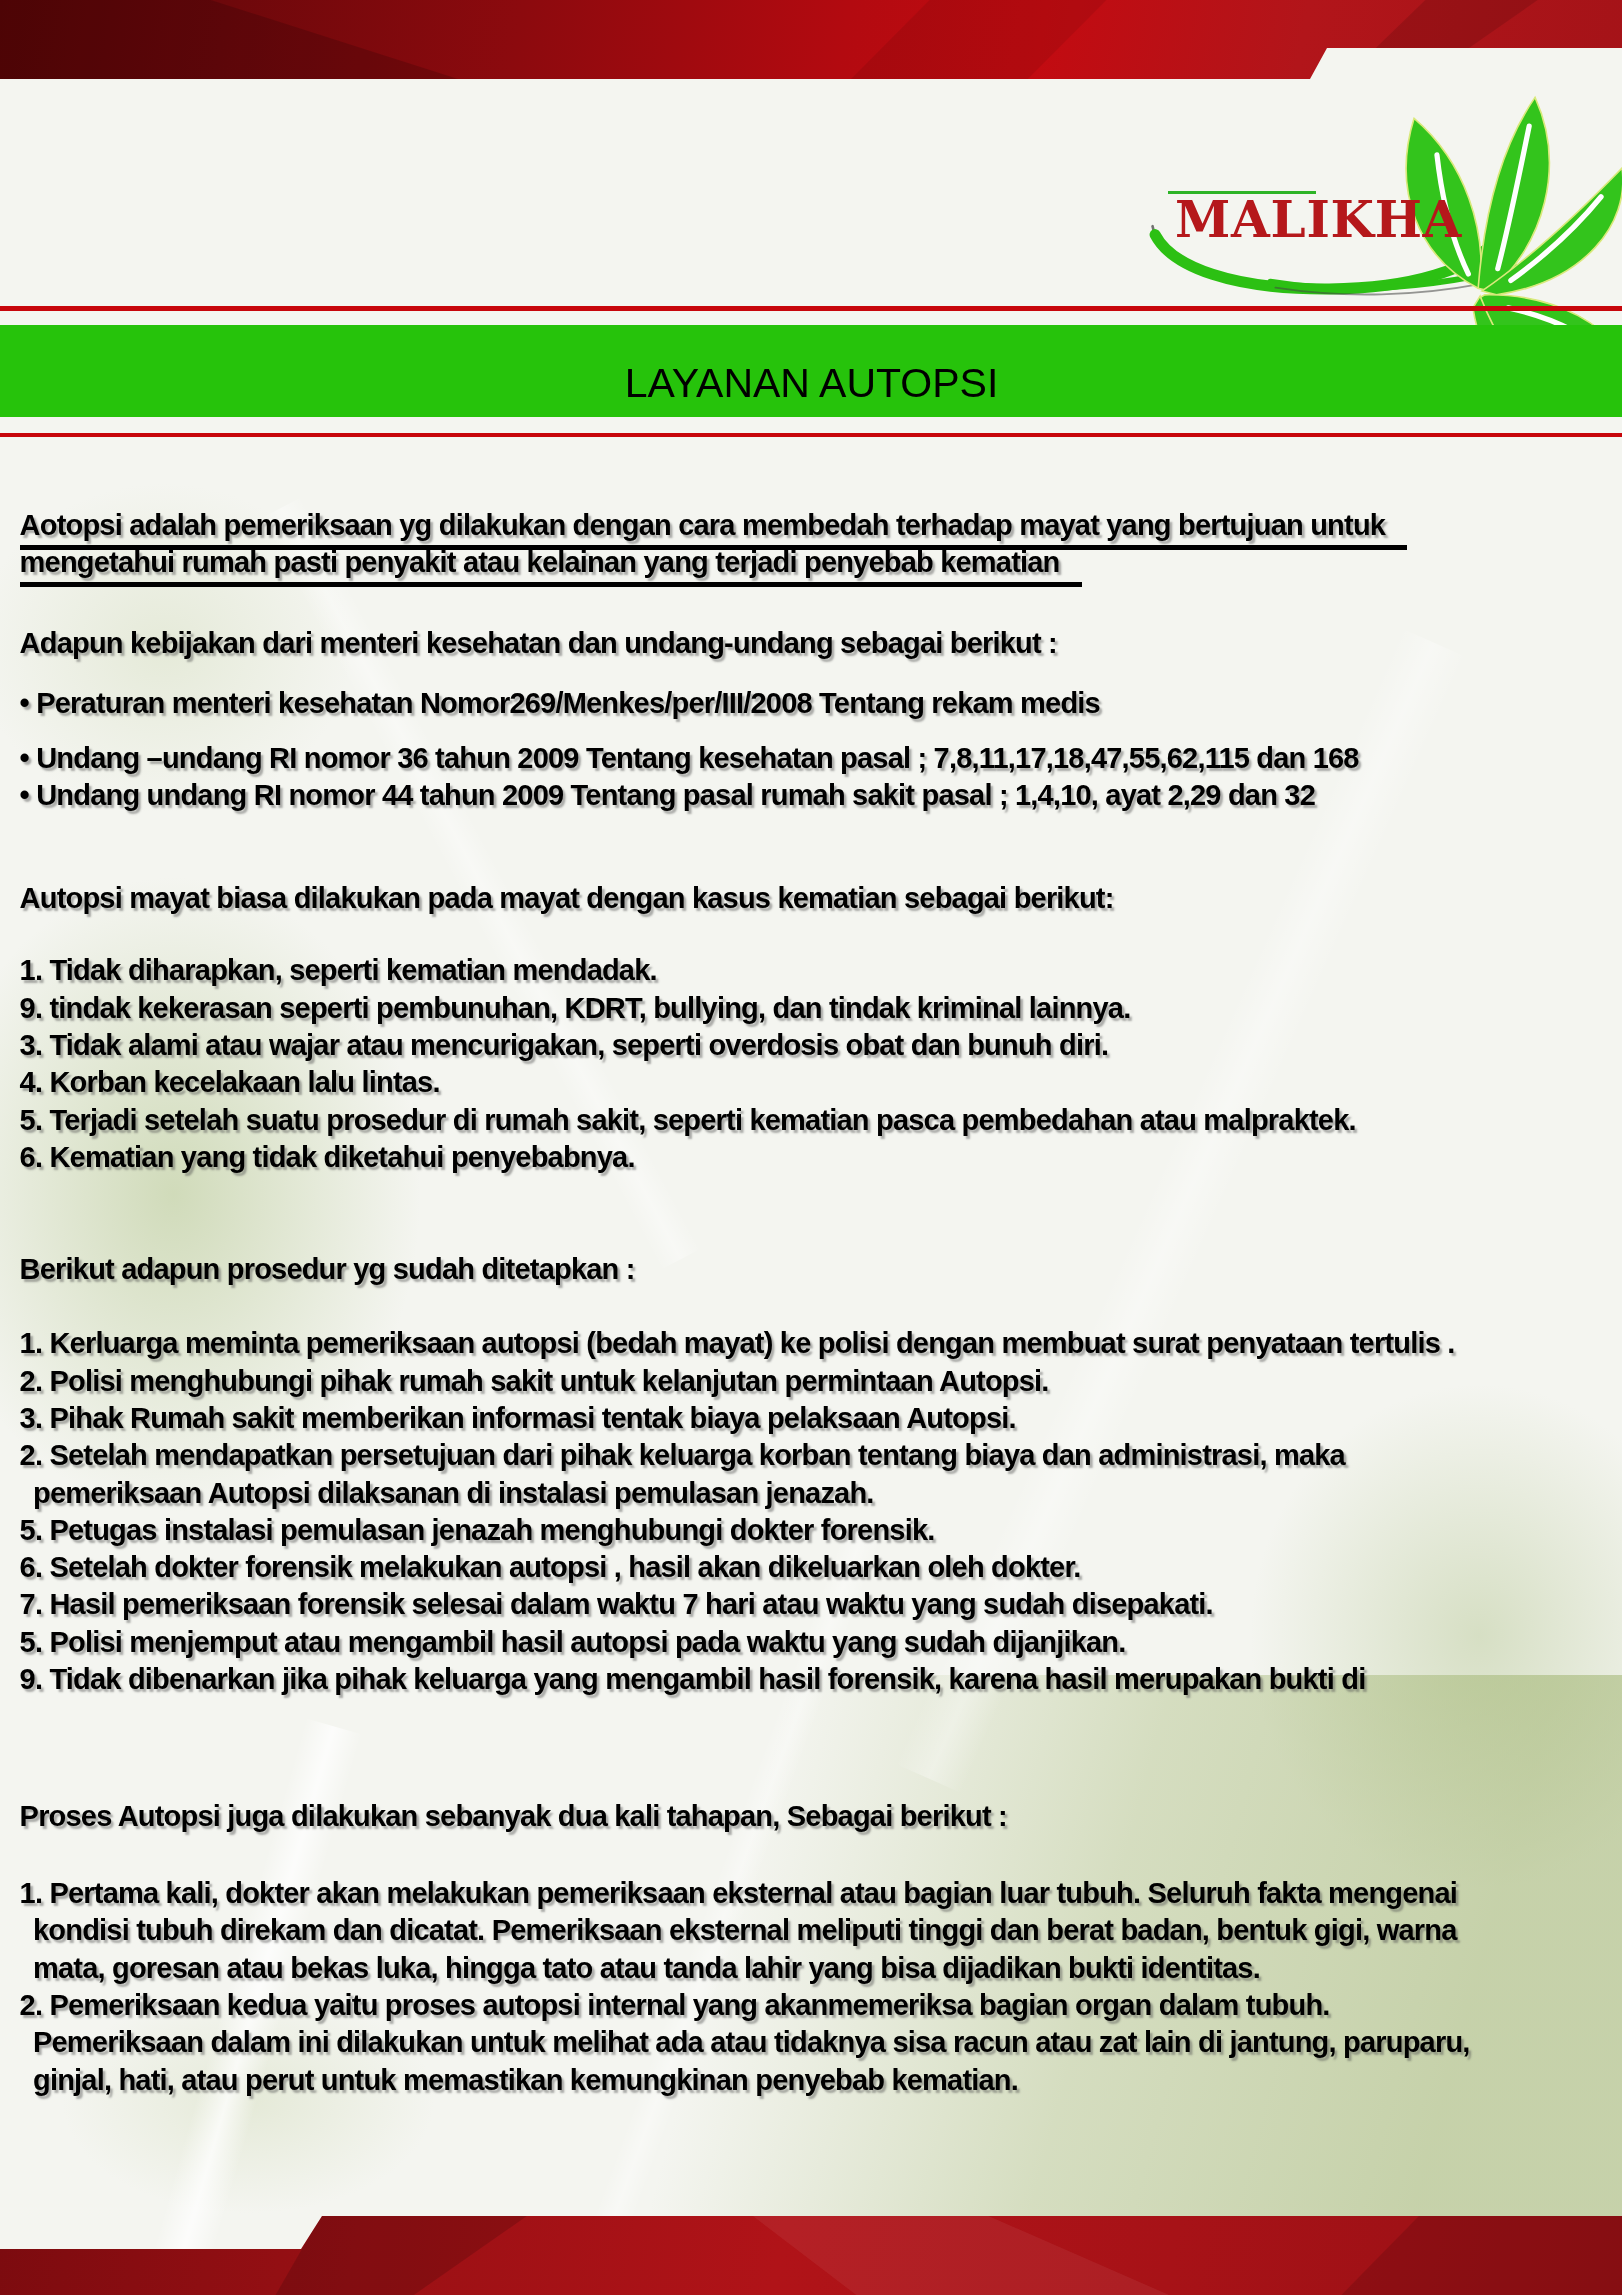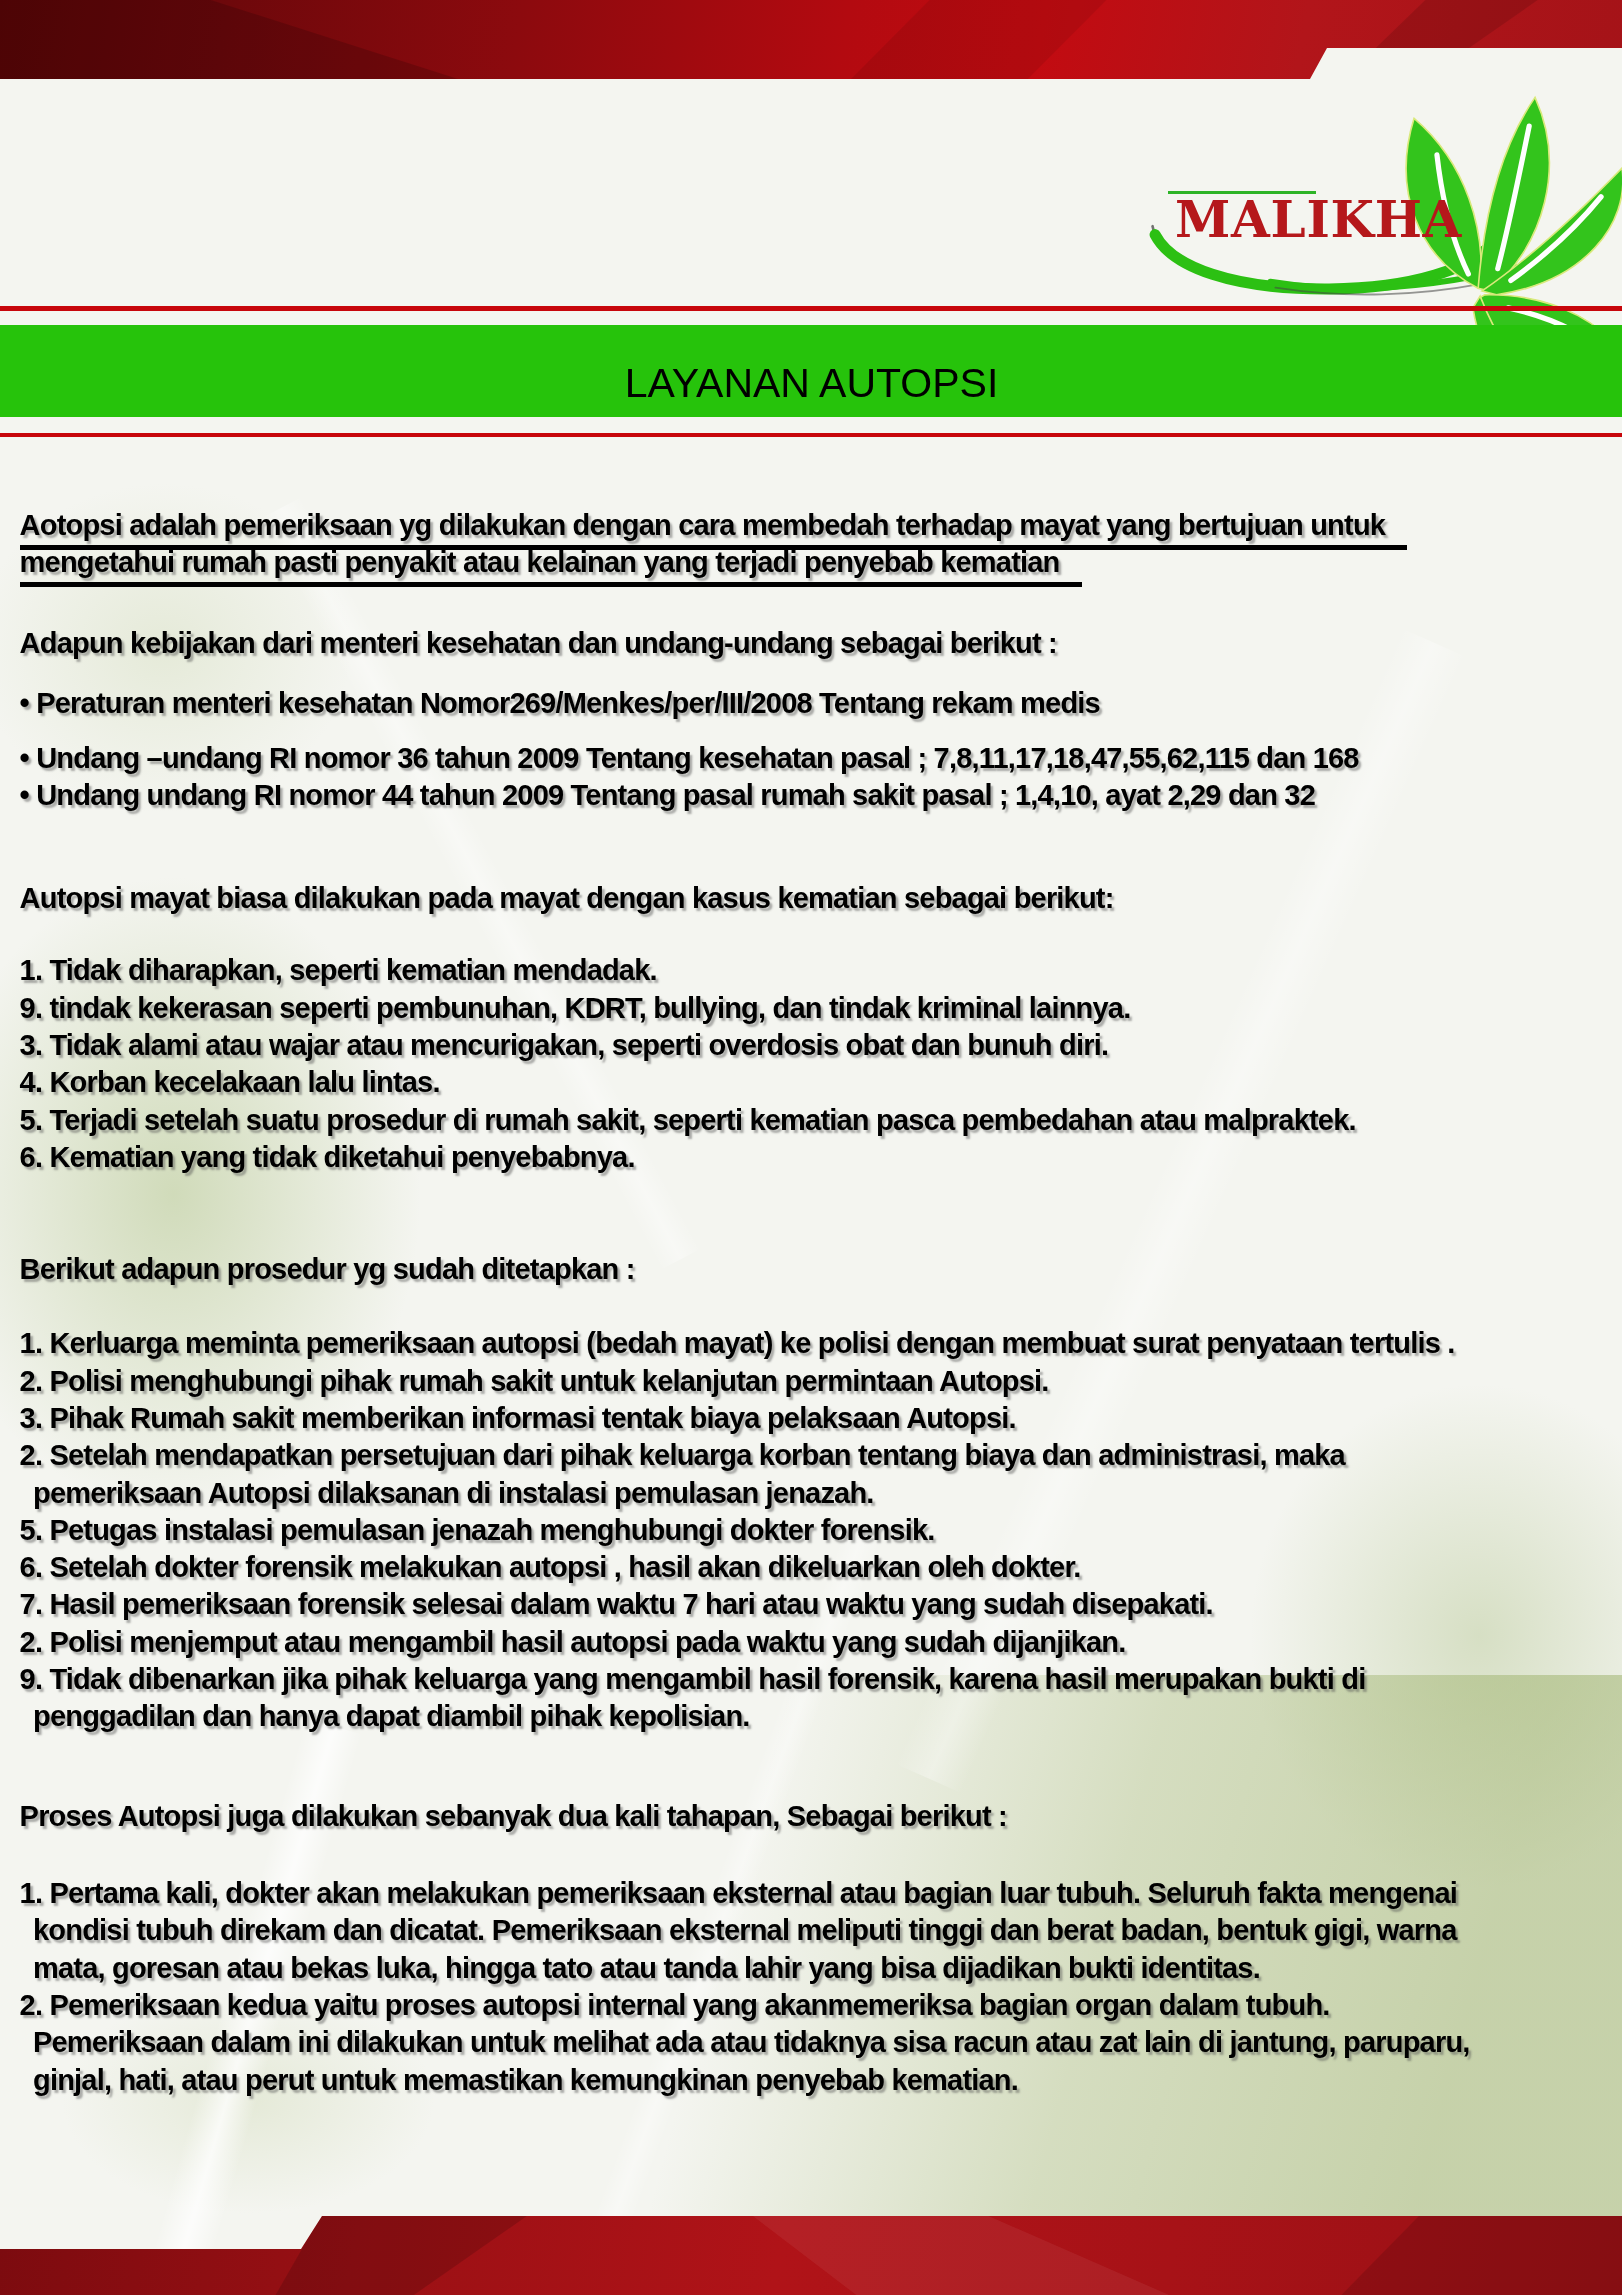--- a/index.html
+++ b/index.html
@@ -143,23 +143,22 @@
 
   <div class="t" style="top:1254px">Berikut adapun prosedur yg sudah ditetapkan :</div>
   <div class="t" style="top:1328px">1. Kerluarga meminta pemeriksaan autopsi (bedah mayat) ke polisi dengan membuat surat penyataan tertulis .</div>
   <div class="t" style="top:1366px">2. Polisi menghubungi pihak rumah sakit untuk kelanjutan permintaan Autopsi.</div>
   <div class="t" style="top:1403px">3. Pihak Rumah sakit memberikan informasi tentak biaya pelaksaan Autopsi.</div>
   <div class="t" style="top:1440px">2. Setelah mendapatkan persetujuan dari pihak keluarga korban tentang biaya dan administrasi, maka</div>
   <div class="t ind" style="top:1478px">pemeriksaan Autopsi dilaksanan di instalasi pemulasan jenazah.</div>
   <div class="t" style="top:1515px">5. Petugas instalasi pemulasan jenazah menghubungi dokter forensik.</div>
   <div class="t" style="top:1552px">6. Setelah dokter forensik melakukan autopsi , hasil akan dikeluarkan oleh dokter.</div>
   <div class="t" style="top:1589px">7. Hasil pemeriksaan forensik selesai dalam waktu 7 hari atau waktu yang sudah disepakati.</div>
-  <div class="t" style="top:1627px">2. Polisi menjemput atau mengambil hasil autopsi pada waktu yang sudah dijanjikan.</div>
+  <div class="t" style="top:1627px">5. Polisi menjemput atau mengambil hasil autopsi pada waktu yang sudah dijanjikan.</div>
   <div class="t" style="top:1664px">9. Tidak dibenarkan jika pihak keluarga yang mengambil hasil forensik, karena hasil merupakan bukti di</div>
-  <div class="t ind" style="top:1701px">penggadilan dan hanya dapat diambil pihak kepolisian.</div>
 
   <div class="t" style="top:1801px">Proses Autopsi juga dilakukan sebanyak dua kali tahapan, Sebagai berikut :</div>
   <div class="t" style="top:1878px">1. Pertama kali, dokter akan melakukan pemeriksaan eksternal atau bagian luar tubuh. Seluruh fakta mengenai</div>
   <div class="t ind" style="top:1915px">kondisi tubuh direkam dan dicatat. Pemeriksaan eksternal meliputi tinggi dan berat badan, bentuk gigi, warna</div>
   <div class="t ind" style="top:1953px">mata, goresan atau bekas luka, hingga tato atau tanda lahir yang bisa dijadikan bukti identitas.</div>
   <div class="t" style="top:1990px">2. Pemeriksaan kedua yaitu proses autopsi internal yang akanmemeriksa bagian organ dalam tubuh.</div>
   <div class="t ind" style="top:2027px">Pemeriksaan dalam ini dilakukan untuk melihat ada atau tidaknya sisa racun atau zat lain di jantung, paruparu,</div>
   <div class="t ind" style="top:2065px">ginjal, hati, atau perut untuk memastikan kemungkinan penyebab kematian.</div>
 
   <div class="footer-band">

